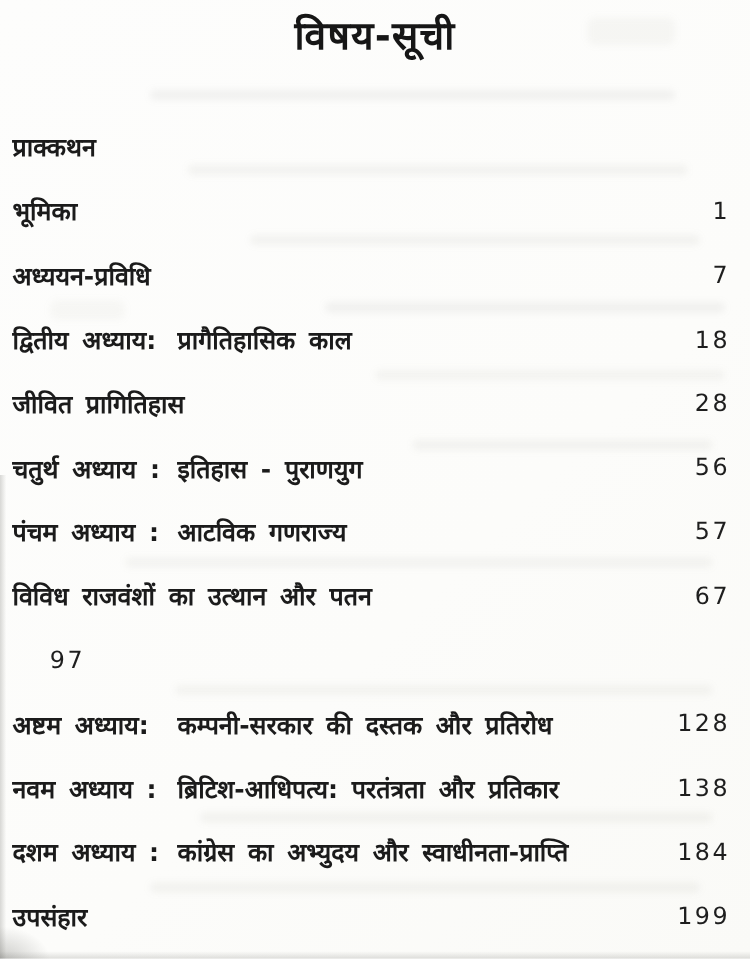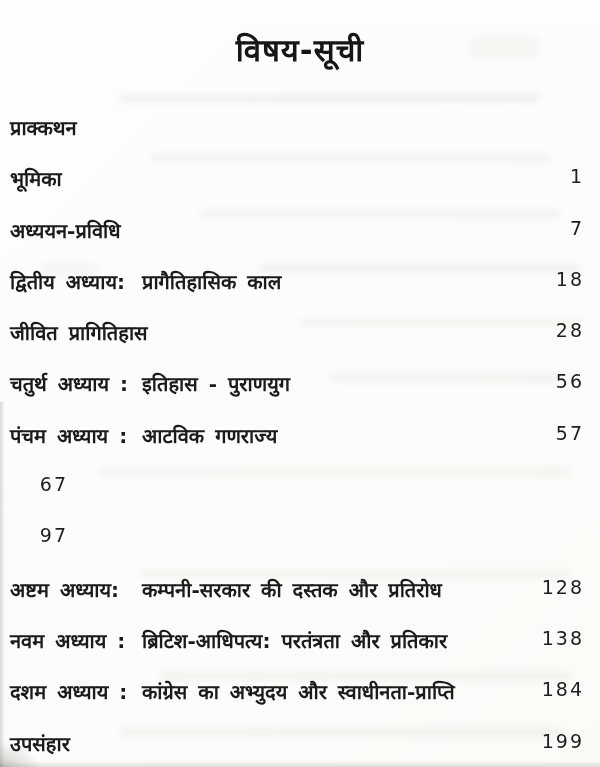--- a/index.html
+++ b/index.html
@@ -11,21 +11,20 @@
     height: 767px;
     position: relative;
     overflow: hidden;
     background: #fdfdfc;
     font-family: "DejaVu Sans", "Liberation Sans", sans-serif;
   }
   .page {
     position: absolute;
     inset: 0;
     background: linear-gradient(135deg, #fdfdfc 0%, #fcfcfa 60%, #fafaf7 100%);
-    margin-top: 22px;
   }
   
   .edge-left {
     position: absolute;
     left: 0; top: 380px; bottom: 0;
     width: 5px;
     background: linear-gradient(to right, rgba(120,120,115,0.28), rgba(120,120,115,0.0));
     pointer-events: none;
   }
   .edge-bottom {
@@ -63,20 +62,21 @@
   }
   .toc {
     position: absolute;
     top: 92px;
     left: 10px;
     right: 10px;
   }
   .row {
     height: 51.3px;
     display: flex;
+    align-items: center;
     color: #1b1b1b;
     font-size: 20px;
     font-weight: 600;
     word-spacing: 4px;
     white-space: nowrap;
   }
   .row .label {
     flex: 0 0 132px;
     overflow: visible;
   }
@@ -150,20 +150,21 @@
         <span class="pagenum">56</span>
       </div>
 
       <div class="row">
         <span class="label">पंचम अध्याय :</span>
         <span class="title">आटविक गणराज्य</span>
         <span class="pagenum">57</span>
       </div>
 
       <div class="row">
+        <span class="title">विविध राजवंशों का उत्थान और पतन</span>
         <span class="pagenum">67</span>
       </div>
 
       <div class="row">
         <span class="pagenum">97</span>
       </div>
 
       <div class="row">
         <span class="label">अष्टम अध्याय:</span>
         <span class="title">कम्पनी-सरकार की दस्तक और प्रतिरोध</span>

